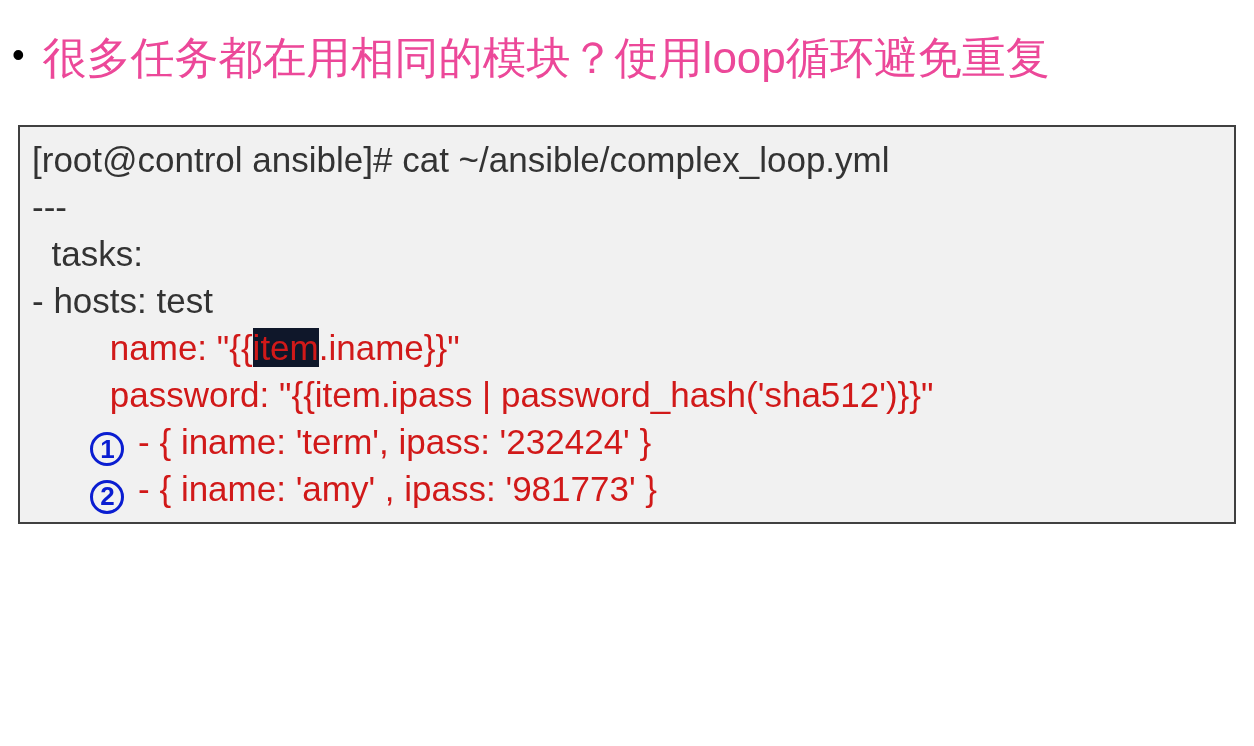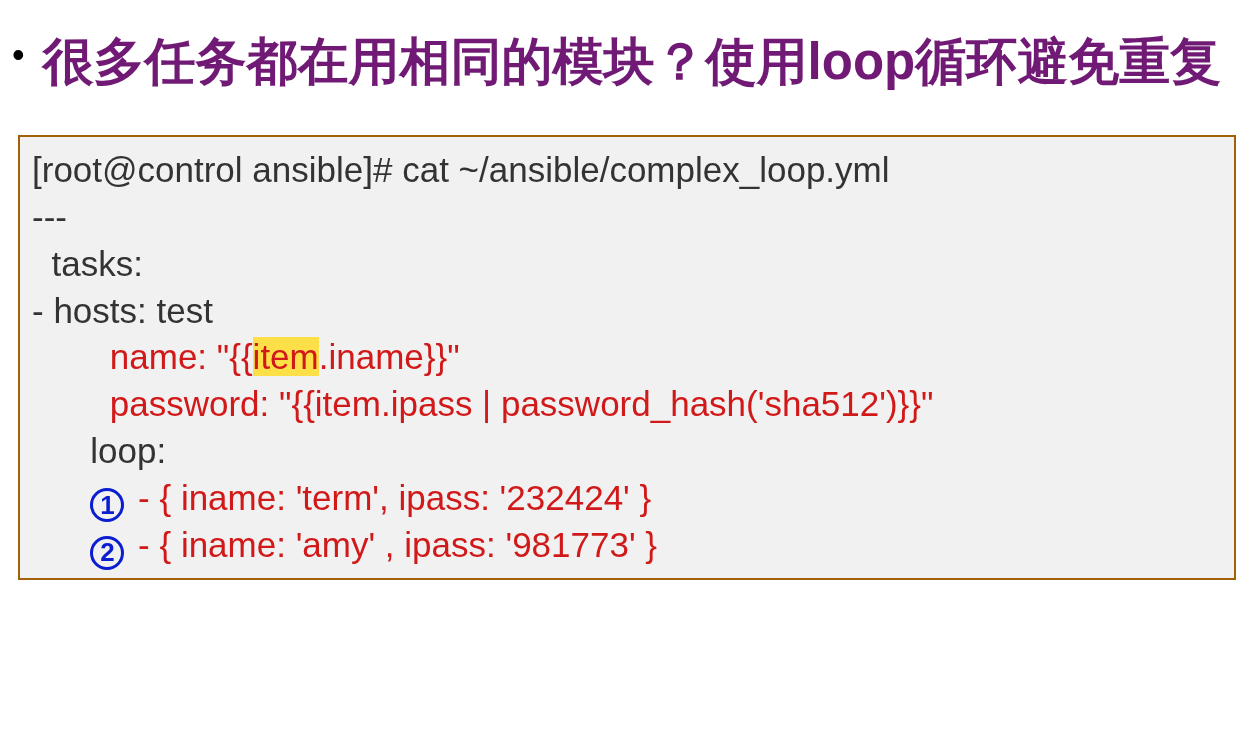--- a/index.html
+++ b/index.html
@@ -15,39 +15,39 @@
       align-items: flex-start;
       padding: 28px 0 0 12px;
     }
     .bullet-dot {
       font-size: 36px;
       line-height: 1.3;
       margin-right: 18px;
       margin-top: 4px;
     }
     .bullet-text {
-      font-size: 51px;
-      font-weight: 700;
-      color: #701a75;
+      font-size: 44px;
+      font-weight: 400;
+      color: #ec4899;
       line-height: 1.35;
     }
     .code-box {
       margin: 38px 18px 0 18px;
-      border: 2px solid #a16207;
+      border: 2px solid #404040;
       background: #f1f1f1;
       padding: 10px 12px 8px 12px;
       font-family: Arial, sans-serif;
       font-size: 35px;
       line-height: 1.34;
       color: #333;
     }
     .code-line { white-space: pre; }
     .red { color: #d11919; }
     .hl-green {
-      background: #fde047;
+      background: #0f172a;
       color: #d11919;
     }
     .numbadge {
       display: inline-flex;
       align-items: center;
       justify-content: center;
       width: 34px;
       height: 34px;
       border: 3px solid #0a1dd1;
       border-radius: 50%;
@@ -67,16 +67,15 @@
   <span class="bullet-text">很多任务都在用相同的模块？使用loop循环避免重复</span>
 </div>
 
 <div class="code-box">
   <div class="code-line">[root@control ansible]# cat ~/ansible/complex_loop.yml</div>
   <div class="code-line">---</div>
   <div class="code-line">  tasks:</div>
   <div class="code-line">- hosts: test</div>
   <div class="code-line"><span class="red">        name: "{{</span><span class="hl-green">item</span><span class="red">.iname}}"</span></div>
   <div class="code-line red">        password: "{{item.ipass | password_hash('sha512')}}"</div>
-  <div class="code-line">      loop:</div>
   <div class="code-line">      <span class="numbadge">1</span><span class="red"> - { iname: 'term', ipass: '232424' }</span></div>
   <div class="code-line">      <span class="numbadge">2</span><span class="red"> - { iname: 'amy' , ipass: '981773' }</span></div>
 </div>
 
 </body></html>

